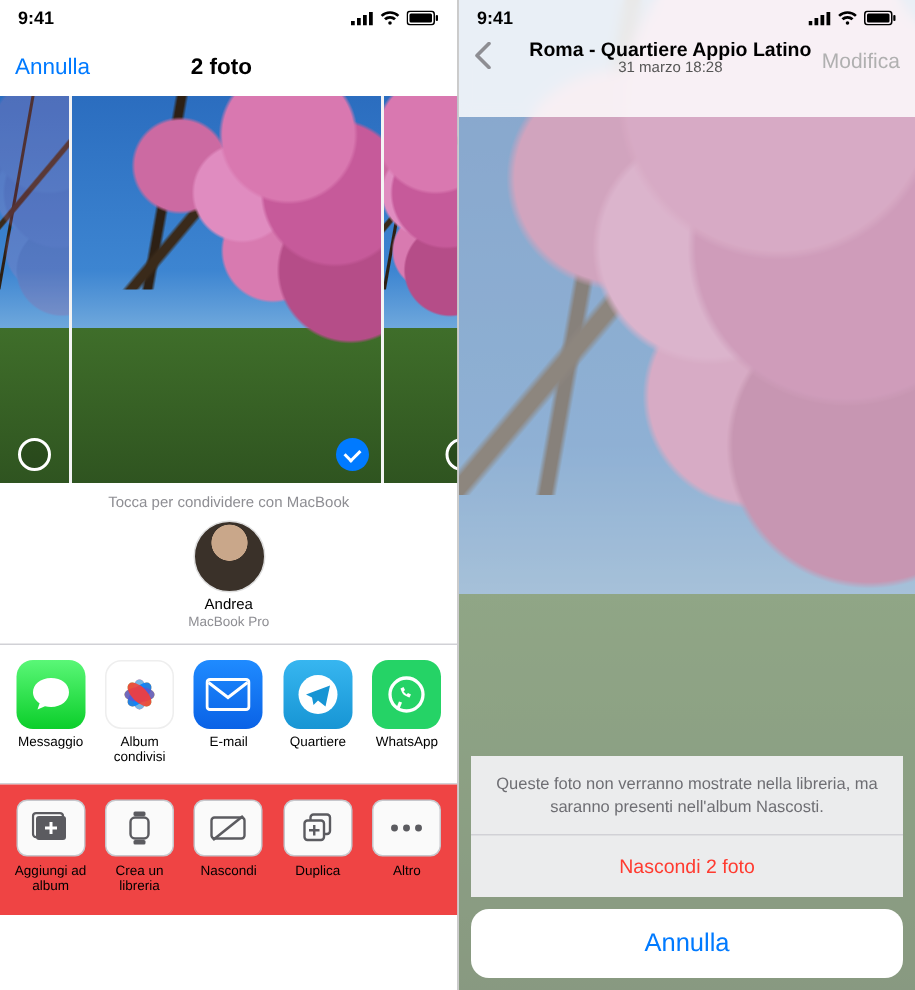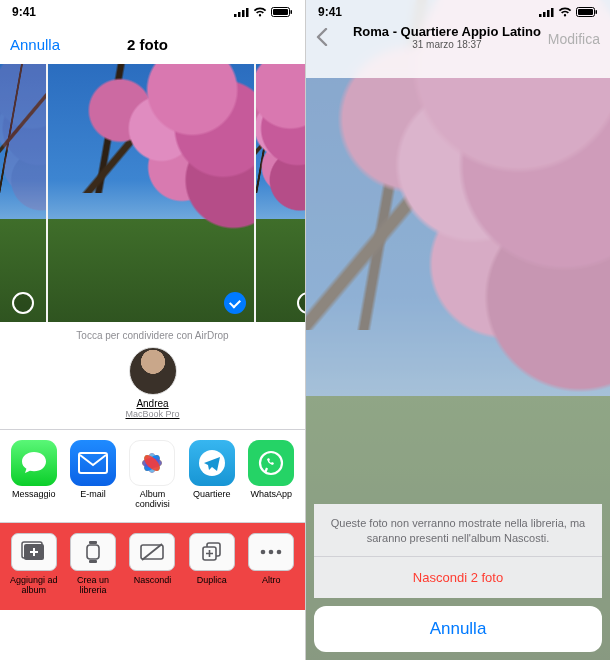--- a/index.html
+++ b/index.html
@@ -44,21 +44,21 @@
     linear-gradient(100deg, transparent 30%, #2d2014 31%, #2d2014 33%, transparent 34%);
   }
   .sel-ring { position:absolute; bottom:8px; right:8px; width:22px; height:22px; border-radius:50%; }
   .sel-ring.empty { border:2px solid #fff; background:rgba(0,0,0,0.15); left:12px; right:auto; }
   .sel-ring.checked { background:#007aff; display:flex; align-items:center; justify-content:center; }
   .sel-ring.checked::after { content:""; width:8px; height:5px; border-left:2px solid #fff; border-bottom:2px solid #fff; transform:rotate(-45deg); margin-top:-2px;}
 
   
   .airdrop-hint { text-align:center; font-size:10px; color:#8e8e93; padding:8px 0 6px; }
   .airdrop-row { display:flex; justify-content:center; padding-bottom:10px; }
-  .contact { width:70px; text-align:center;text-decoration:underline; }
+  .contact { width:70px; text-align:center; }
   .avatar { width:48px; height:48px; border-radius:50%; margin:0 auto 3px; background:radial-gradient(circle at 50% 30%, #c9a78a 0 30%, #3a3129 31% 100%); border:1px solid #ddd;}
   .contact .name { font-size:10px; font-weight:500; }
   .contact .dev { font-size:9px; color:#8e8e93; }
 
   .divider { height:1px; background:#d1d1d6; margin:0 0; }
 
   
   .app-row { display:flex; justify-content:space-around; padding:10px 4px 12px; }
   .app { width:56px; text-align:center; }
   .app-icon { width:46px; height:46px; border-radius:11px; margin:0 auto 4px; display:flex; align-items:center; justify-content:center; }
@@ -140,67 +140,67 @@
       </div>
       <div class="thumb small2">
         <div class="sky">
             <div class="branch"></div>
             <div class="blossom"></div>
           </div>
         <div class="sel-ring empty" style="left:auto; right:-14px"></div>
       </div>
     </div>
 
-    <div class="airdrop-hint">Tocca per condividere con AirDrop</div>
+    <div class="airdrop-hint">Tocca per condividere con MacBook</div>
     <div class="airdrop-row">
       <div class="contact">
         <div class="avatar"></div>
         <div class="name">Andrea</div>
         <div class="dev">MacBook Pro</div>
       </div>
     </div>
 
     <div class="divider"></div>
 
     <div class="app-row">
       <div class="app">
         <div class="app-icon ic-msg">
           <svg width="28" height="26" viewBox="0 0 28 26">
               <path d="M14 2C7 2 2 6.3 2 11.5c0 3 1.7 5.6 4.4 7.3L5 23l5-2.2c1.3.3 2.6.5 4 .5 7 0 12-4.3 12-9.8S21 2 14 2z" fill="#fff"></path>
             </svg>
         </div>
         <div class="app-label">Messaggio</div>
-      </div>
-      <div class="app">
-        <div class="app-icon ic-mail">
-          <svg width="30" height="22" viewBox="0 0 30 22">
-              <rect x="1" y="1" width="28" height="20" rx="2" fill="none" stroke="#fff" stroke-width="2"></rect>
-              <path d="M2 3l13 10L28 3" fill="none" stroke="#fff" stroke-width="2"></path>
-            </svg>
-        </div>
-        <div class="app-label">E-mail</div>
       </div>
       <div class="app">
         <div class="app-icon ic-photos">
           <svg width="34" height="34" viewBox="0 0 34 34">
               <g transform="translate(17,17)">
                 <ellipse rx="5" ry="10" fill="#ff2d55" opacity="0.85"></ellipse>
                 <ellipse rx="5" ry="10" fill="#ff9500" opacity="0.85" transform="rotate(45)"></ellipse>
                 <ellipse rx="5" ry="10" fill="#ffcc00" opacity="0.85" transform="rotate(90)"></ellipse>
                 <ellipse rx="5" ry="10" fill="#4cd964" opacity="0.85" transform="rotate(135)"></ellipse>
                 <ellipse rx="5" ry="10" fill="#5ac8fa" opacity="0.85" transform="rotate(180)"></ellipse>
                 <ellipse rx="5" ry="10" fill="#007aff" opacity="0.85" transform="rotate(225)"></ellipse>
                 <ellipse rx="5" ry="10" fill="#5856d6" opacity="0.85" transform="rotate(270)"></ellipse>
                 <ellipse rx="5" ry="10" fill="#ff3b30" opacity="0.85" transform="rotate(315)"></ellipse>
               </g>
             </svg>
         </div>
         <div class="app-label">Album condivisi</div>
       </div>
       <div class="app">
+        <div class="app-icon ic-mail">
+          <svg width="30" height="22" viewBox="0 0 30 22">
+              <rect x="1" y="1" width="28" height="20" rx="2" fill="none" stroke="#fff" stroke-width="2"></rect>
+              <path d="M2 3l13 10L28 3" fill="none" stroke="#fff" stroke-width="2"></path>
+            </svg>
+        </div>
+        <div class="app-label">E-mail</div>
+      </div>
+      <div class="app">
         <div class="app-icon ic-tg">
           <svg width="28" height="28" viewBox="0 0 28 28">
               <circle cx="14" cy="14" r="13" fill="#fff"></circle>
               <path d="M6 14l16-6-3 14-5-4-3 3-1-5z" fill="#1795d4"></path>
             </svg>
         </div>
         <div class="app-label">Quartiere</div>
       </div>
       <div class="app">
         <div class="app-icon ic-wa">
@@ -299,21 +299,21 @@
         </span>
       </div>
       <div class="navbar" style="height:auto; padding:4px 10px 8px;">
         <span class="nav-back">
           <svg width="12" height="18" viewBox="0 0 12 18">
               <path d="M10 1L2 9l8 8" fill="none" stroke="#8e8e93" stroke-width="2.4" stroke-linecap="round" stroke-linejoin="round"></path>
             </svg>
         </span>
         <div class="nav-sub">
           <div class="t1">Roma - Quartiere Appio Latino</div>
-          <div class="t2">31 marzo  18:37</div>
+          <div class="t2">31 marzo  18:28</div>
         </div>
         <span class="nav-edit">Modifica</span>
       </div>
     </div>
 
     <div class="sheet">
       <div class="sheet-card">
         <div class="sheet-msg">Queste foto non verranno mostrate nella libreria, ma saranno presenti nell'album Nascosti.</div>
         <div class="sheet-sep"></div>
         <div class="sheet-btn red">Nascondi 2 foto</div>

